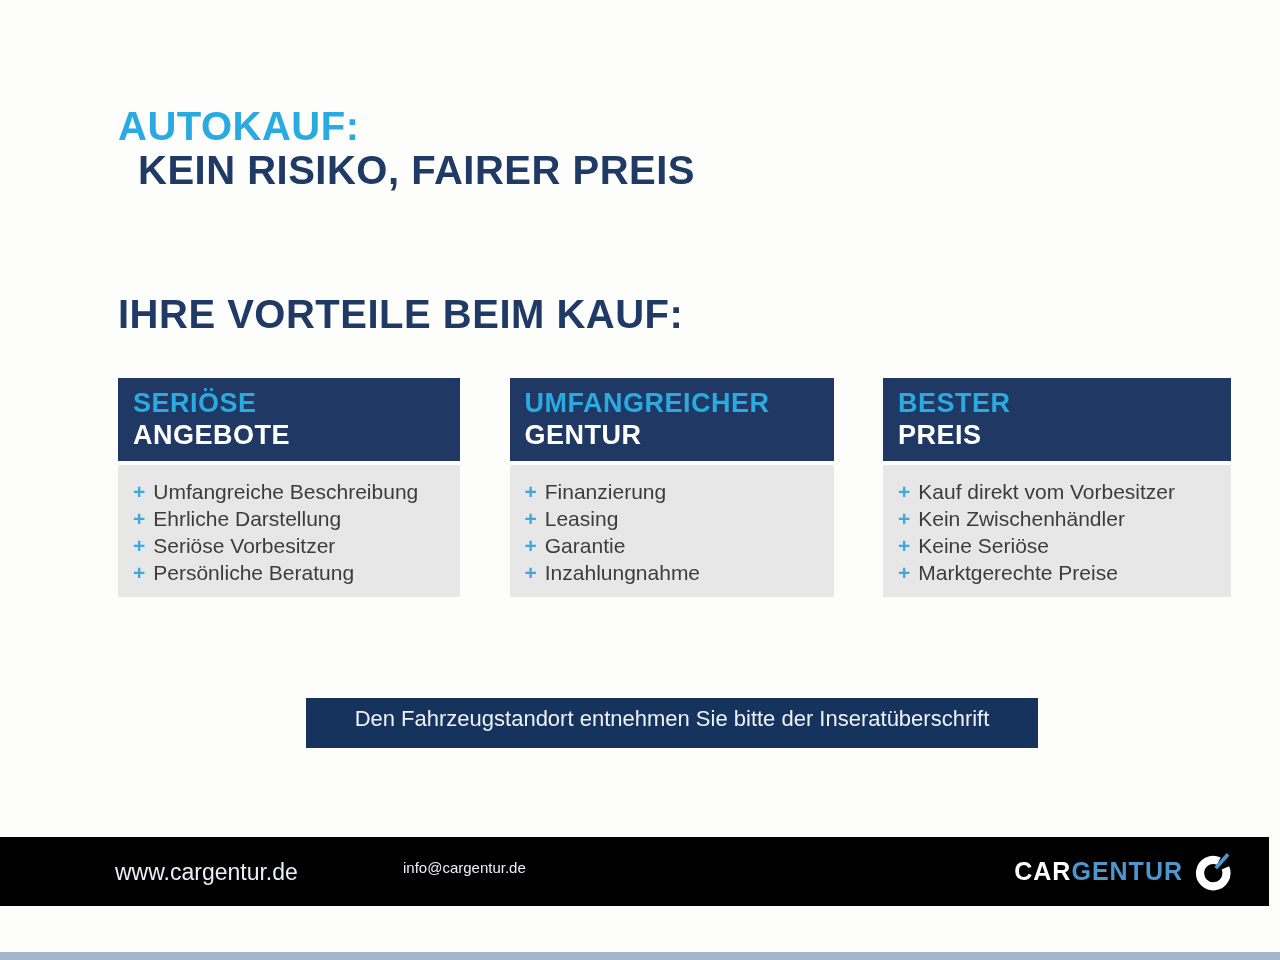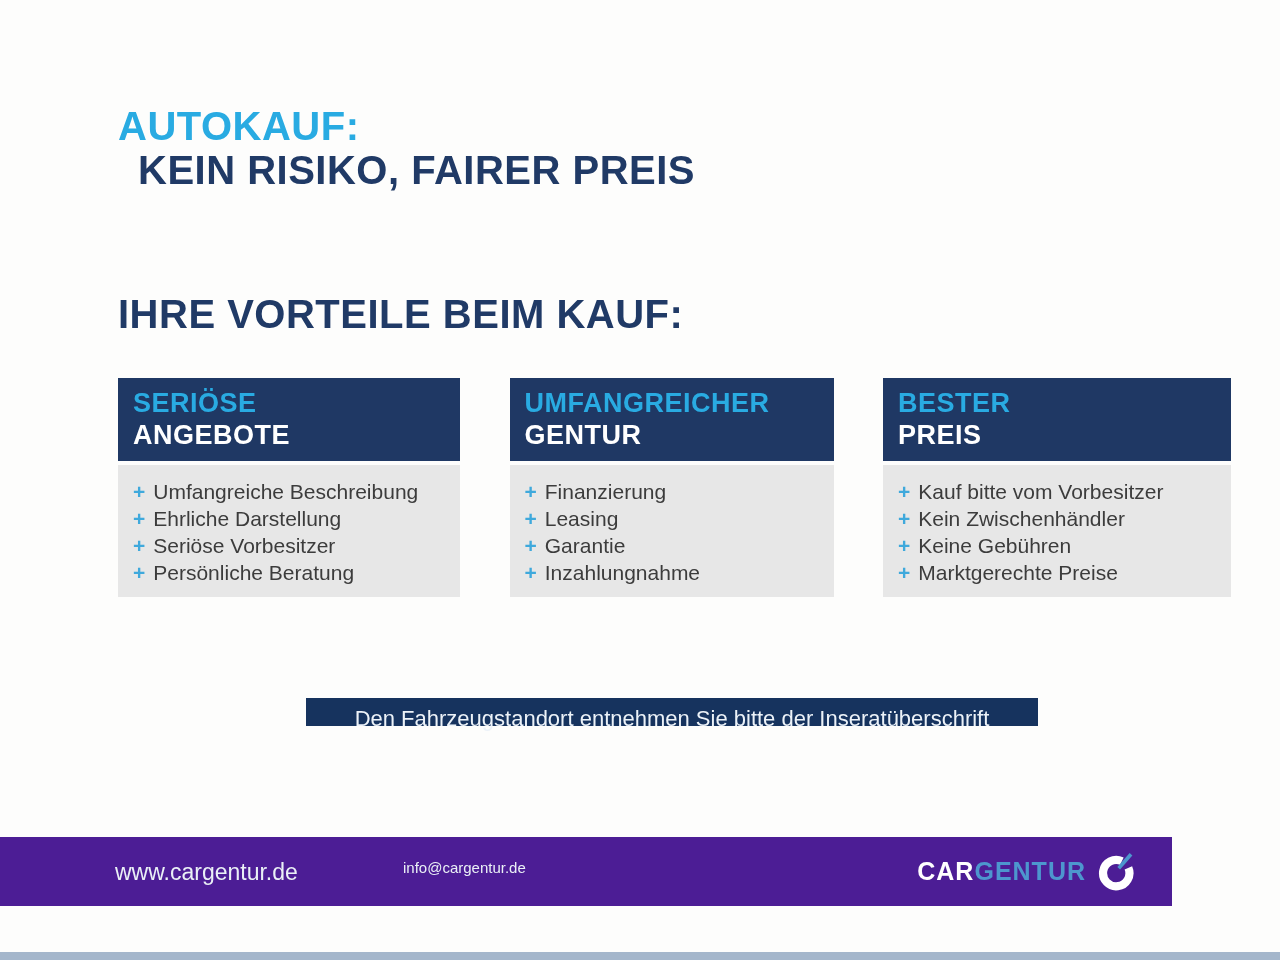--- a/index.html
+++ b/index.html
@@ -74,35 +74,35 @@
   .plus {
     color: #3FA9DC;
     font-weight: bold;
     margin-right: 8px;
   }
 
   
   .banner {
     position: absolute;
     left: 306px; top: 698px;
-    width: 732px; height: 28px;
+    width: 732px; height: 50px;
     background: #16335E;
     color: #ECF2F8;
     font-size: 22px;
     line-height: 42px;
     text-align: center;
     white-space: nowrap;
   }
 
   
   .footer {
     position: absolute;
     left: 0; top: 837px;
-    width: 1172px; height: 69px;
-    background: #4c1d95;
+    width: 1269px; height: 69px;
+    background: #000000;
   }
   .footer-strip {
     position: absolute;
     left: 0; top: 952px;
     width: 1280px; height: 8px;
     background: #A4B6CB;
   }
   .footer .website {
     position: absolute;
     left: 115px; top: 22px;
@@ -175,23 +175,23 @@
     </div>
   </div>
 
   <div class="column col-3">
     <div class="col-header">
       <span class="t1">BESTER</span>
       <span class="t2">PREIS</span>
     </div>
     <div class="col-body">
       <ul>
-        <li><span class="plus">+</span><span>Kauf bitte vom Vorbesitzer</span></li>
+        <li><span class="plus">+</span><span>Kauf direkt vom Vorbesitzer</span></li>
         <li><span class="plus">+</span><span>Kein Zwischenhändler</span></li>
-        <li><span class="plus">+</span><span>Keine Gebühren</span></li>
+        <li><span class="plus">+</span><span>Keine Seriöse</span></li>
         <li><span class="plus">+</span><span>Marktgerechte Preise</span></li>
       </ul>
     </div>
   </div>
 
 </div>
 
 <div class="banner">Den Fahrzeugstandort entnehmen Sie bitte der Inseratüberschrift</div>
 
 <div class="footer">

